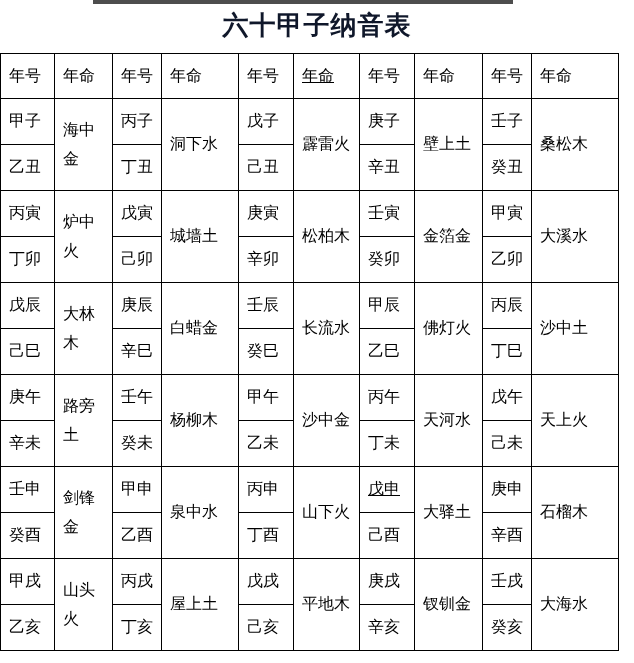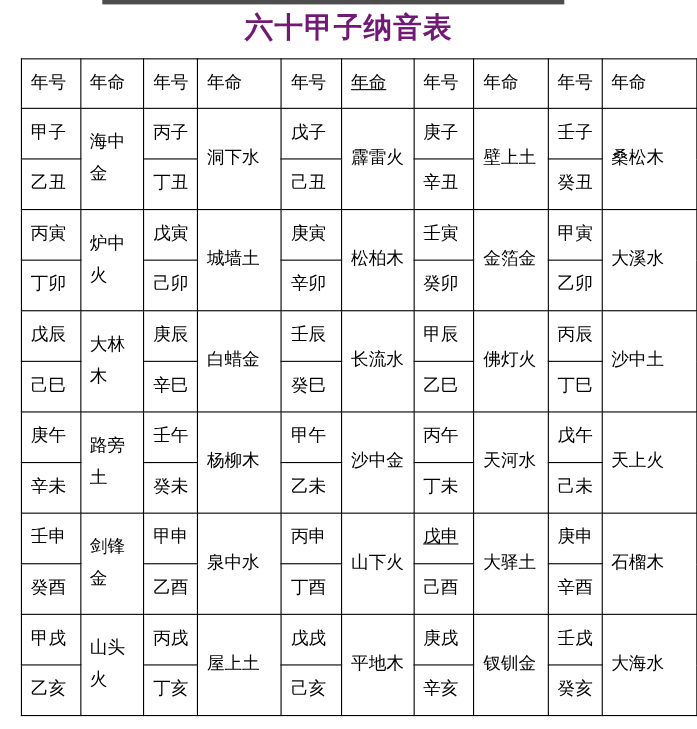--- a/index.html
+++ b/index.html
@@ -26,21 +26,21 @@
     margin: 8px 0 10px 0;
     text-align: center;
     font-size: 26px;
     font-weight: bold;
     font-family: "Liberation Serif", "DejaVu Serif", serif;
     letter-spacing: 1px;
   }
   table.nayin {
     border-collapse: collapse;
     table-layout: fixed;
-    margin-left: 19px;
+    margin-left: 0;
   }
   table.nayin th,
   table.nayin td {
     border: 1px solid #000;
     font-size: 16px;
     font-weight: normal;
     text-align: left;
     vertical-align: middle;
     padding: 0 3px 0 8px;
     line-height: 1.8;
@@ -49,21 +49,21 @@
   table.nayin thead tr { height: 45px; }
   table.nayin tbody tr { height: 46px; }
   td.nayin-cell { word-break: break-all; }
   .u { text-decoration: underline; }
 </style>
 </head>
 <body>
 
 <div class="top-line" style="background: rgb(77, 77, 77);"></div>
 
-<h1 class="title" style="color: #701a75; font-family: Liberation Serif, serif;">六十甲子纳音表</h1>
+<h1 class="title" style="color: #0f172a; font-family: Liberation Serif, serif;">六十甲子纳音表</h1>
 
 <table class="nayin">
   <colgroup>
     <col style="width:54px">
       <col style="width:58px">
     <col style="width:49px">
       <col style="width:77px">
     <col style="width:55px">
       <col style="width:66px">
     <col style="width:55px">

